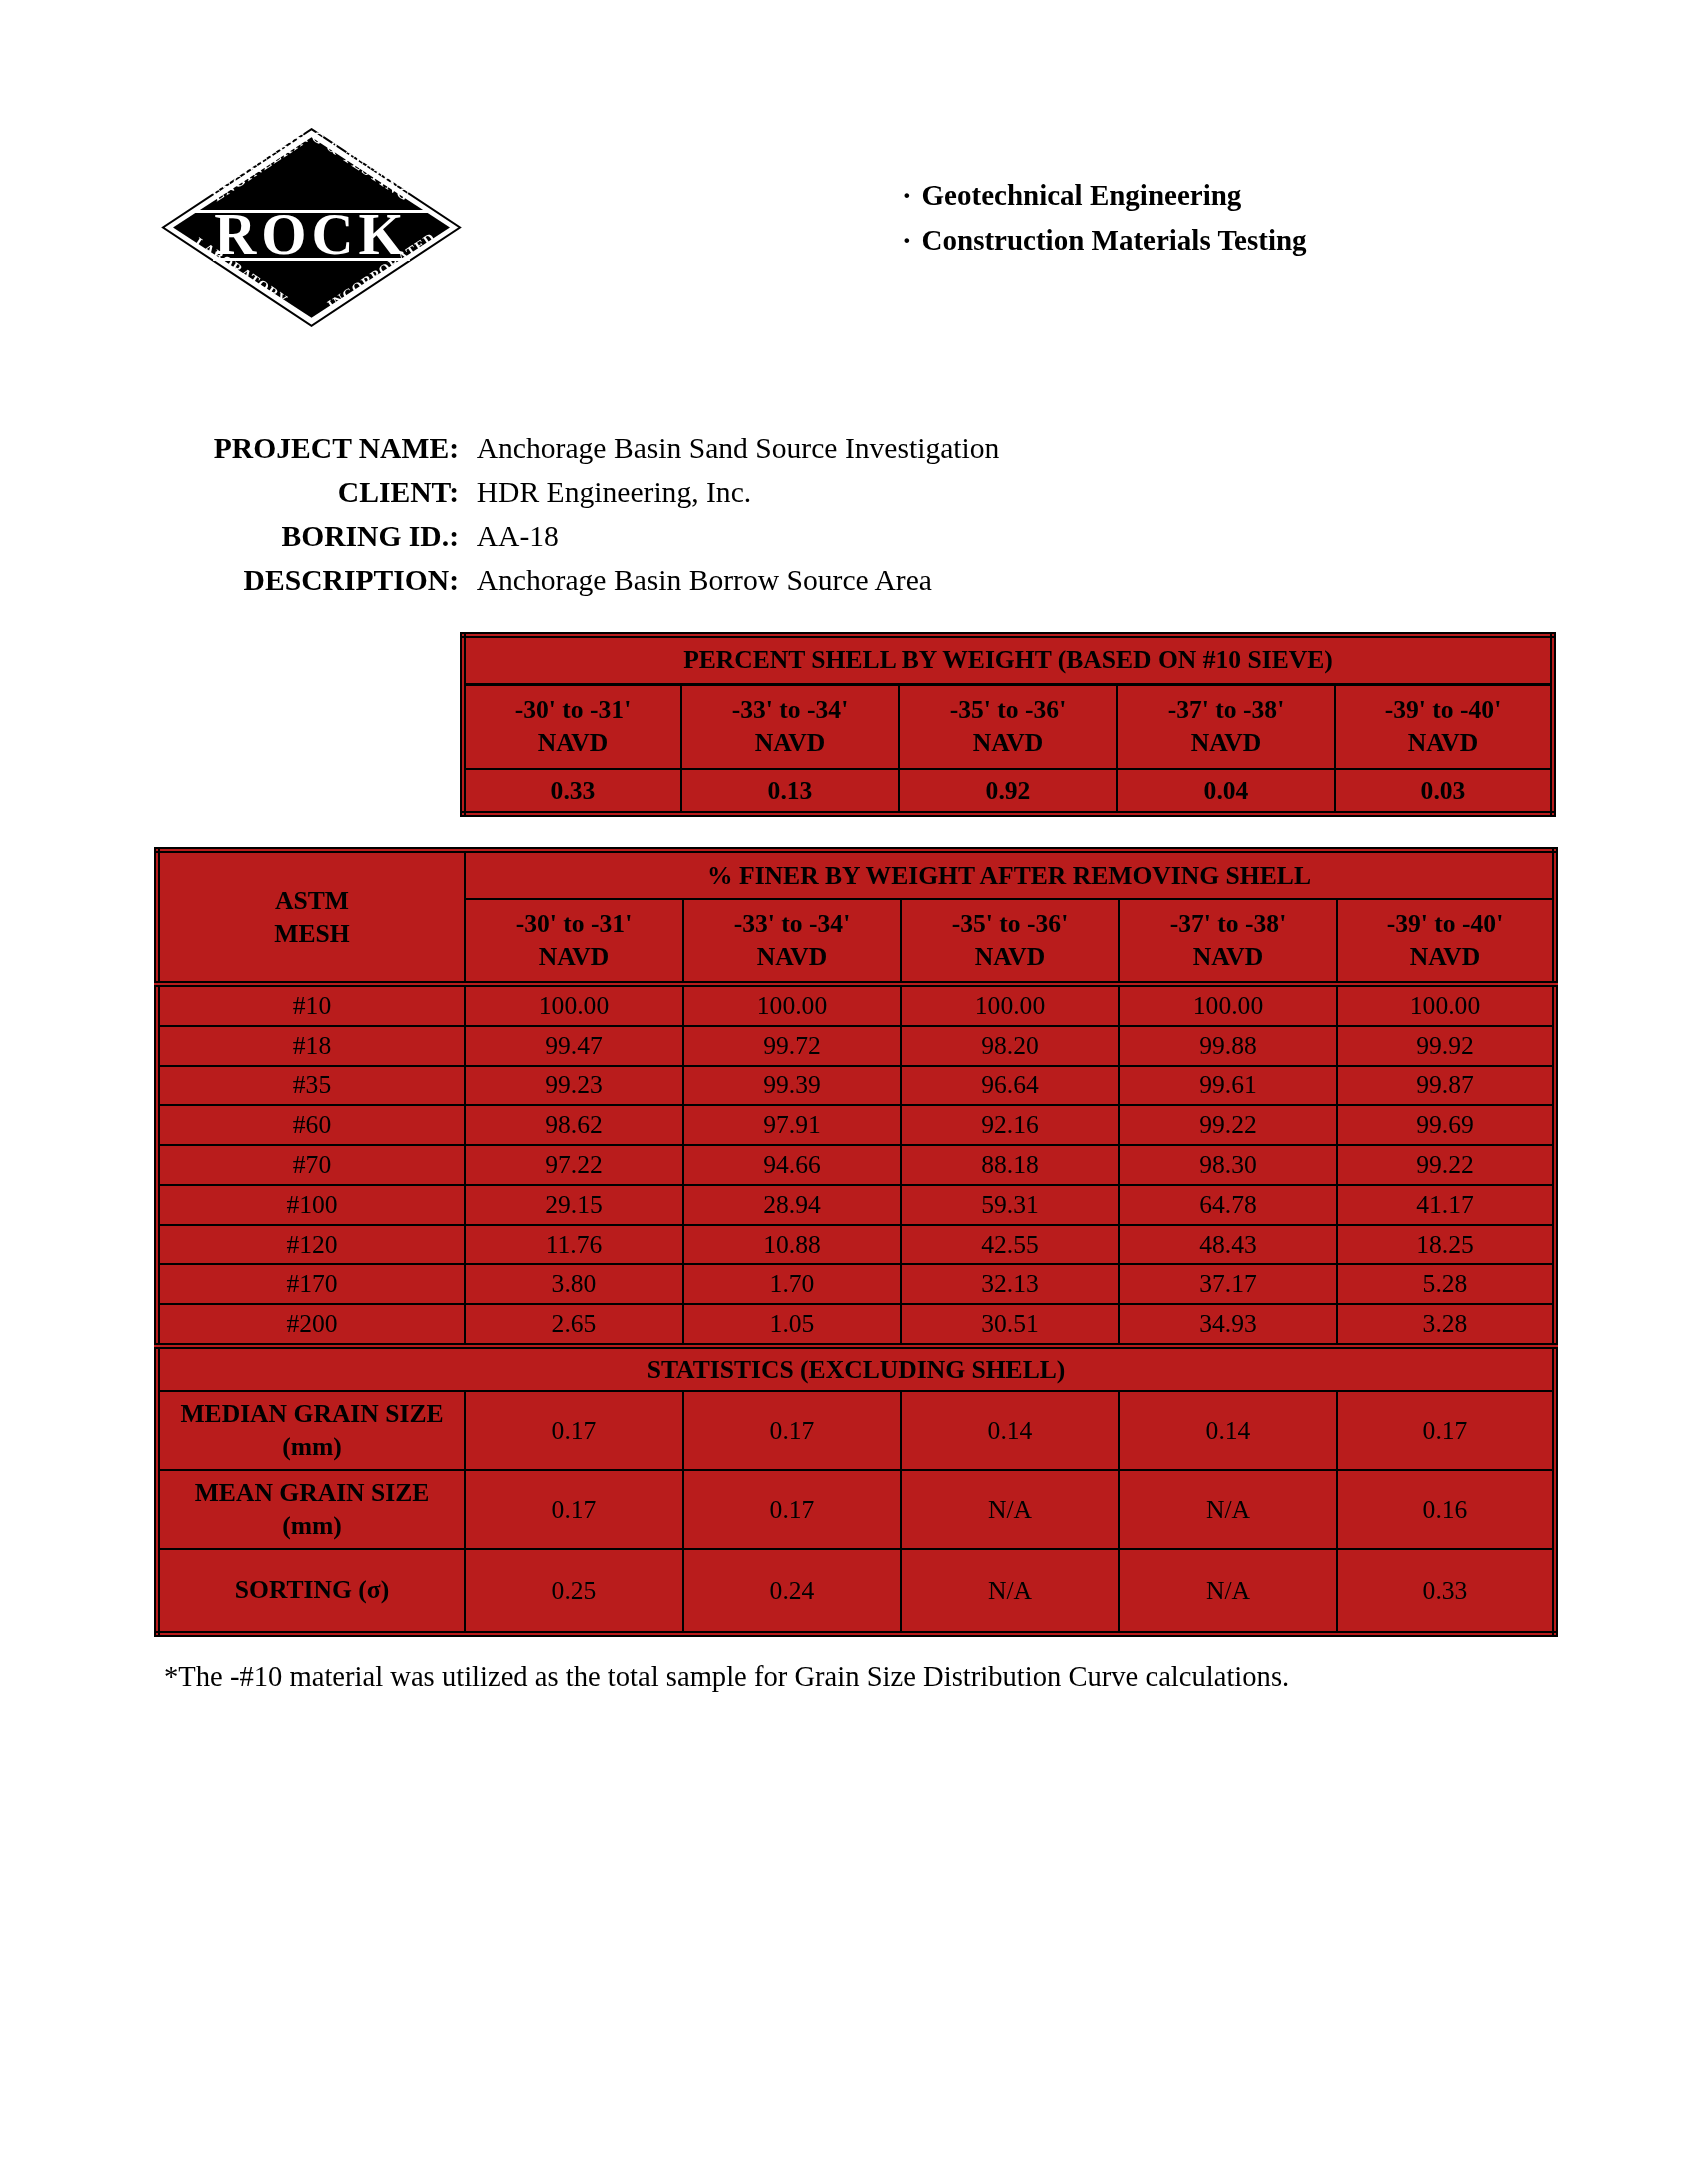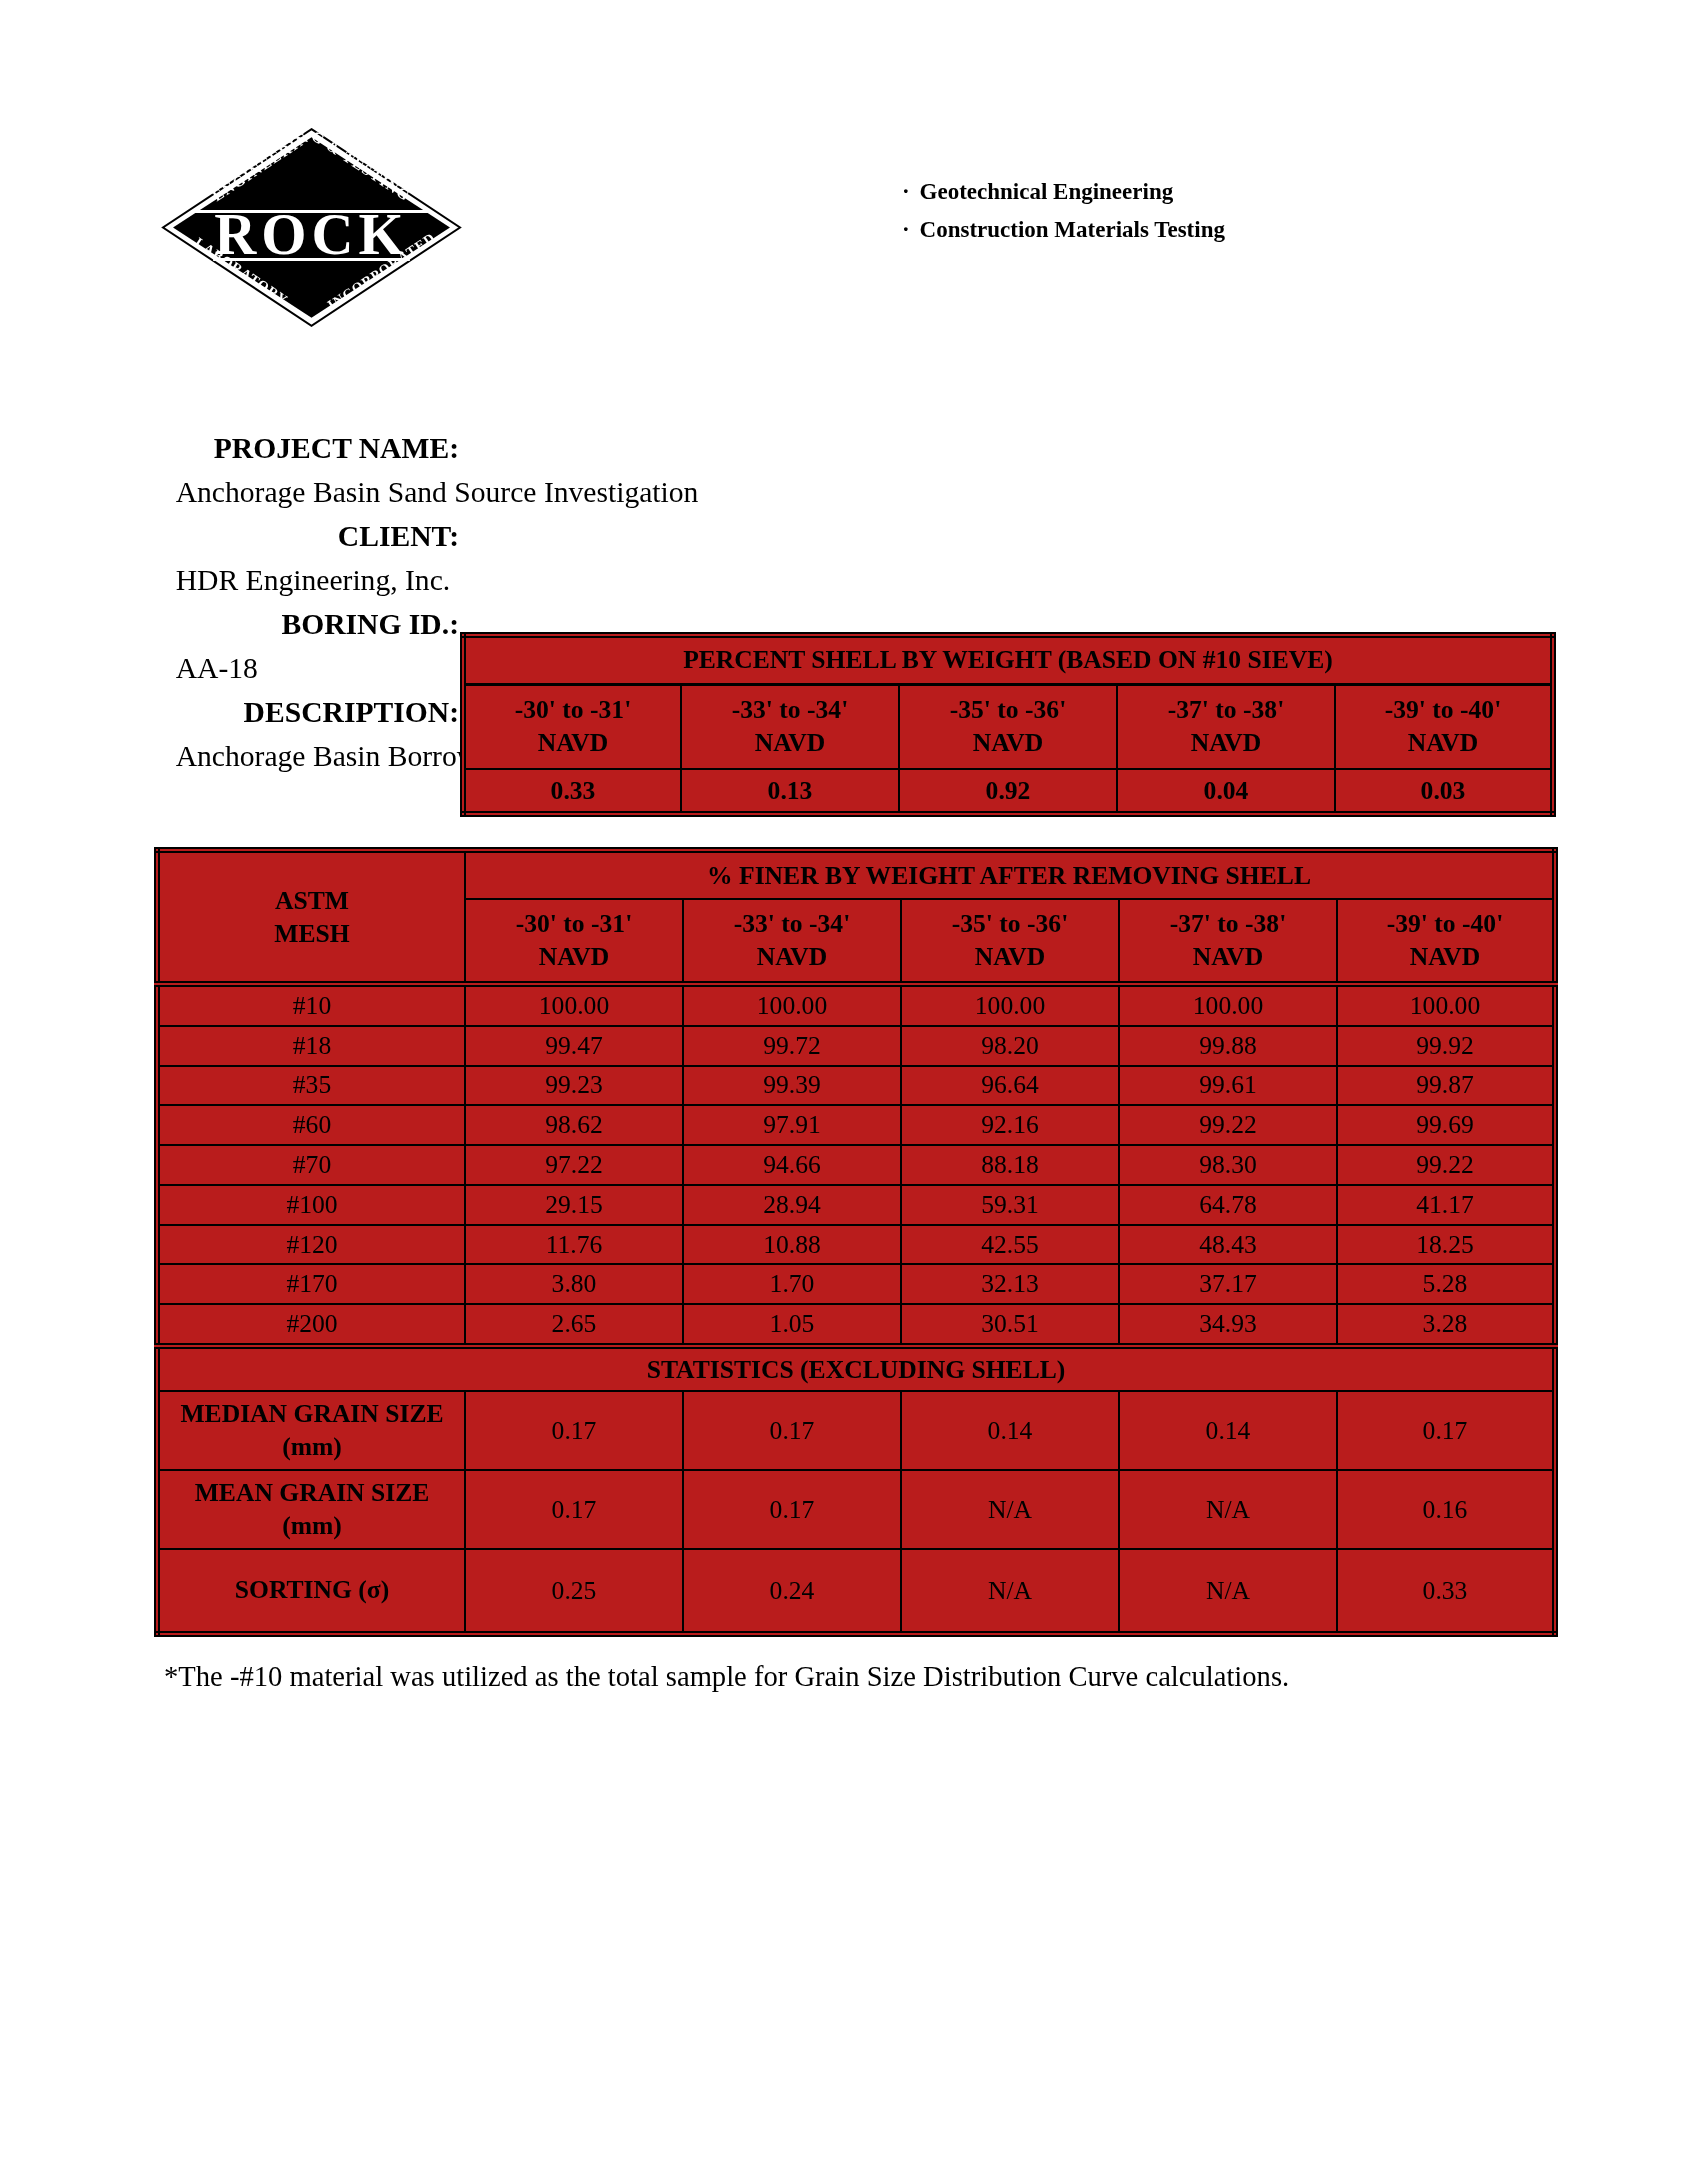--- a/index.html
+++ b/index.html
@@ -12,27 +12,27 @@
     color: #000;
     font-family: "Liberation Serif", serif;
     overflow: hidden;
   }
 
   
   .logo { position: absolute; left: 161px; top: 120px; width: 301px; height: 215px; }
   .logo svg { width: 100%; height: 100%; }
 
   
-  .services { position: absolute; left: 902px; top: 179px; font-size: 23px; font-weight: bold; }
+  .services { position: absolute; left: 902px; top: 179px; font-size: 29px; font-weight: bold; }
   .service-item { margin-bottom: 11.8px; white-space: nowrap; }
   .service-item .bullet { margin-right: 9.9px; }
 
   
   .project { position: absolute; left: 158px; top: 426px; font-size: 29.6px; }
-  .project-row { display: flex; line-height: 44px; flex-direction: column; }
+  .project-row { display: flex; line-height: 44px; }
   .project-label { width: 301px; text-align: right; font-weight: bold; white-space: nowrap; }
   .project-value { margin-left: 17.7px; white-space: nowrap; }
 
   
   table.tbl { border-collapse: collapse; table-layout: fixed; border: 6.9px double #000; background: #b91c1c; }
   table.tbl td { border: 2px solid #000; text-align: center; vertical-align: middle; font-size: 25.6px; padding: 3.9px 5.9px; }
   .tbl-title { font-weight: bold; font-size: 27.6px; height: 49px; }
   td.hdr { font-weight: bold; font-size: 26.6px; line-height: 32.5px; }
   tr.hdr-row td { height: 85px; border-radius: 9px; }
 

